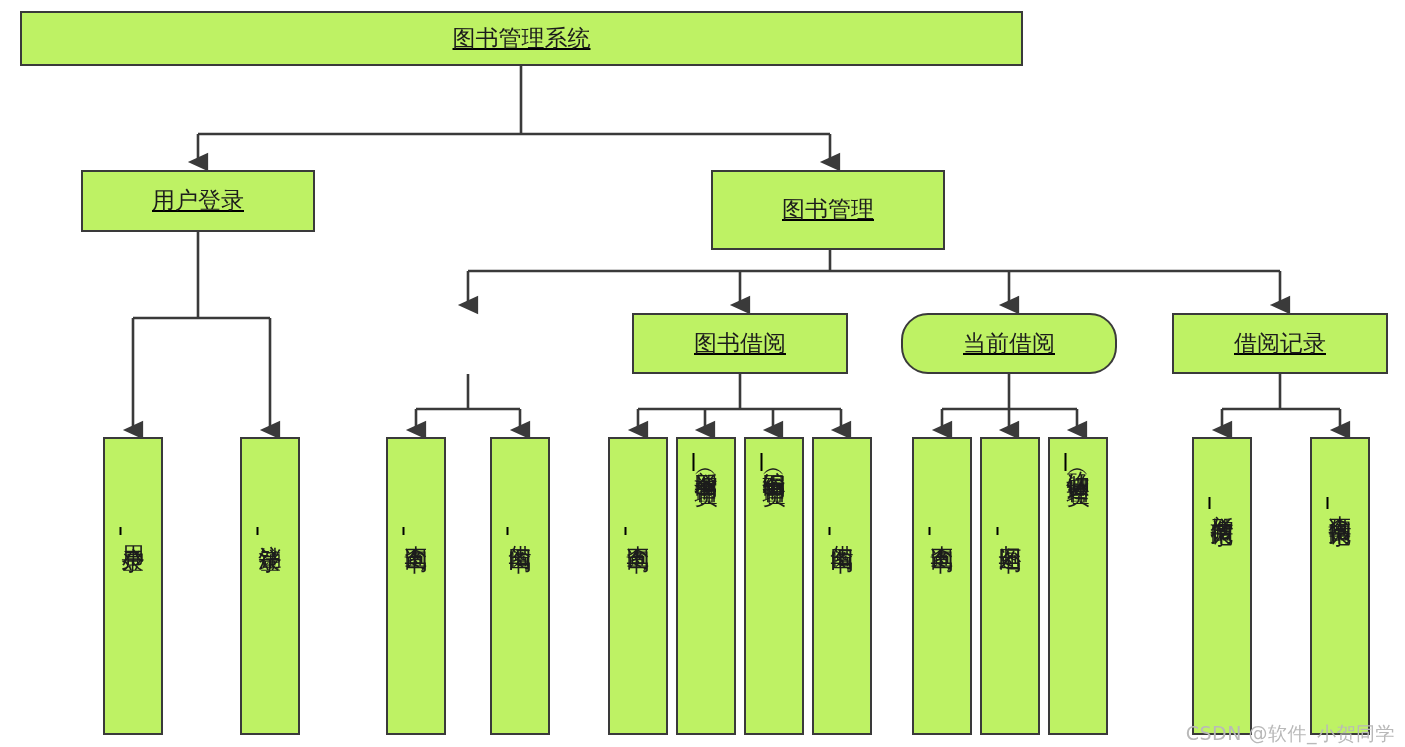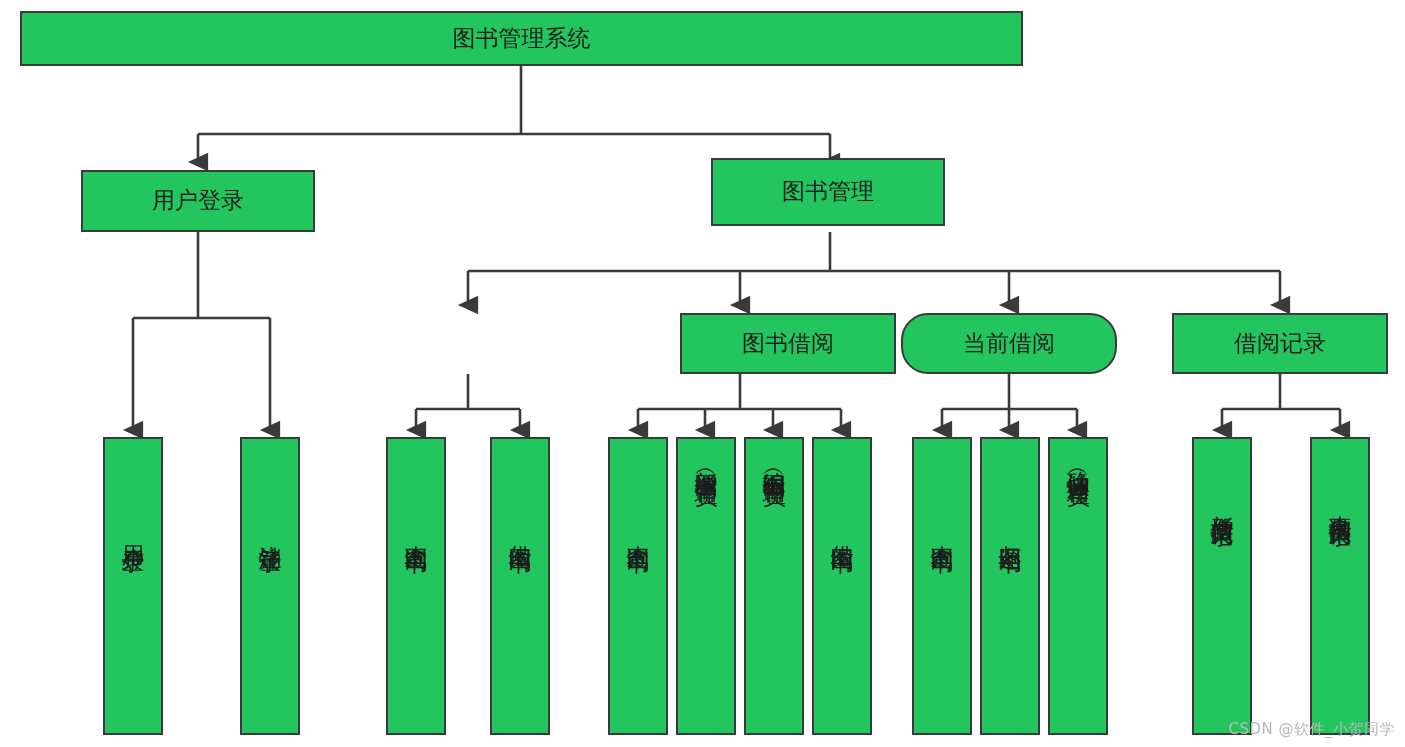--- a/index.html
+++ b/index.html
@@ -23,26 +23,27 @@
   svg.connectors {
     position: absolute;
     left: 0; top: 0;
     width: 1405px;
     height: 747px;
     pointer-events: none;
   }
   .node {
     position: absolute;
     box-sizing: border-box;
-    background: #22c55e;
+    background: #bef264;
     border: 2.5px solid #3a3a3a;
     display: flex;
     align-items: center;
     justify-content: center;
     overflow: hidden;
+    text-decoration: underline;
   }
   .node .label {
     color: #1c1c1c;
     line-height: 1.18;
     text-align: center;
     white-space: nowrap;
   }
   .node.horizontal .label {
     font-size: 23px;
   }
@@ -64,22 +65,22 @@
   }
   .node.vertical.pad-mid {
     padding-top: 58px;
   }
   .node.vertical.pad-high {
     padding-top: 88px;
   }
   #watermark {
     position: absolute;
     right: 10px;
-    bottom: 8px;
-    font-size: 15px;
+    bottom: 0;
+    font-size: 19px;
     color: #b9b9b9;
     letter-spacing: 0.5px;
     white-space: nowrap;
     user-select: none;
   }
 </style>
 </head>
 <body>
 
 <div id="diagram-root">
@@ -134,25 +135,25 @@
     </g>
   </svg>
 
   <div class="node root horizontal" style="left:20px; top:11px; width:1003px; height:55px;">
     <span class="label">图书管理系统</span>
   </div>
 
   <div class="node horizontal" style="left:81px; top:170px; width:234px; height:62px;">
     <span class="label">用户登录</span>
   </div>
-  <div class="node horizontal" style="left:711px; top:158px; width:234px; height:68px;">
+  <div class="node horizontal" style="left:711px; top:170px; width:234px; height:80px;">
     <span class="label">图书管理</span>
   </div>
 
-  <div class="node horizontal" style="left:632px; top:313px; width:216px; height:61px;margin-left:48px;">
+  <div class="node horizontal" style="left:632px; top:313px; width:216px; height:61px;">
     <span class="label">图书借阅</span>
   </div>
   <div class="node horizontal" style="left:901px; top:313px; width:216px; height:61px;border-radius:27px;">
     <span class="label">当前借阅</span>
   </div>
   <div class="node horizontal" style="left:1172px; top:313px; width:216px; height:61px;">
     <span class="label">借阅记录</span>
   </div>
 
   <div class="node vertical pad-high" style="left:103px; top:437px; width:60px; height:298px;">

